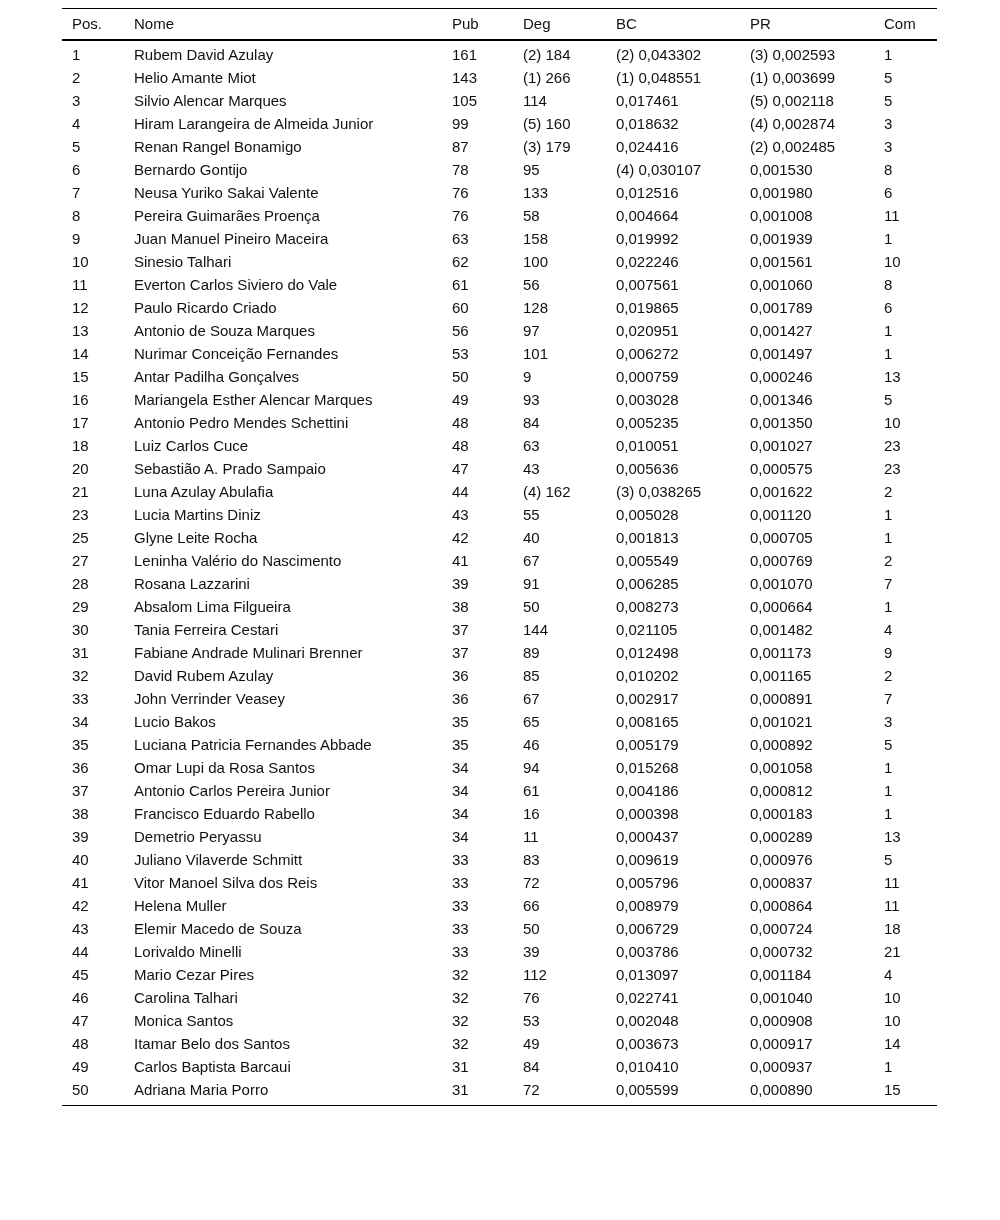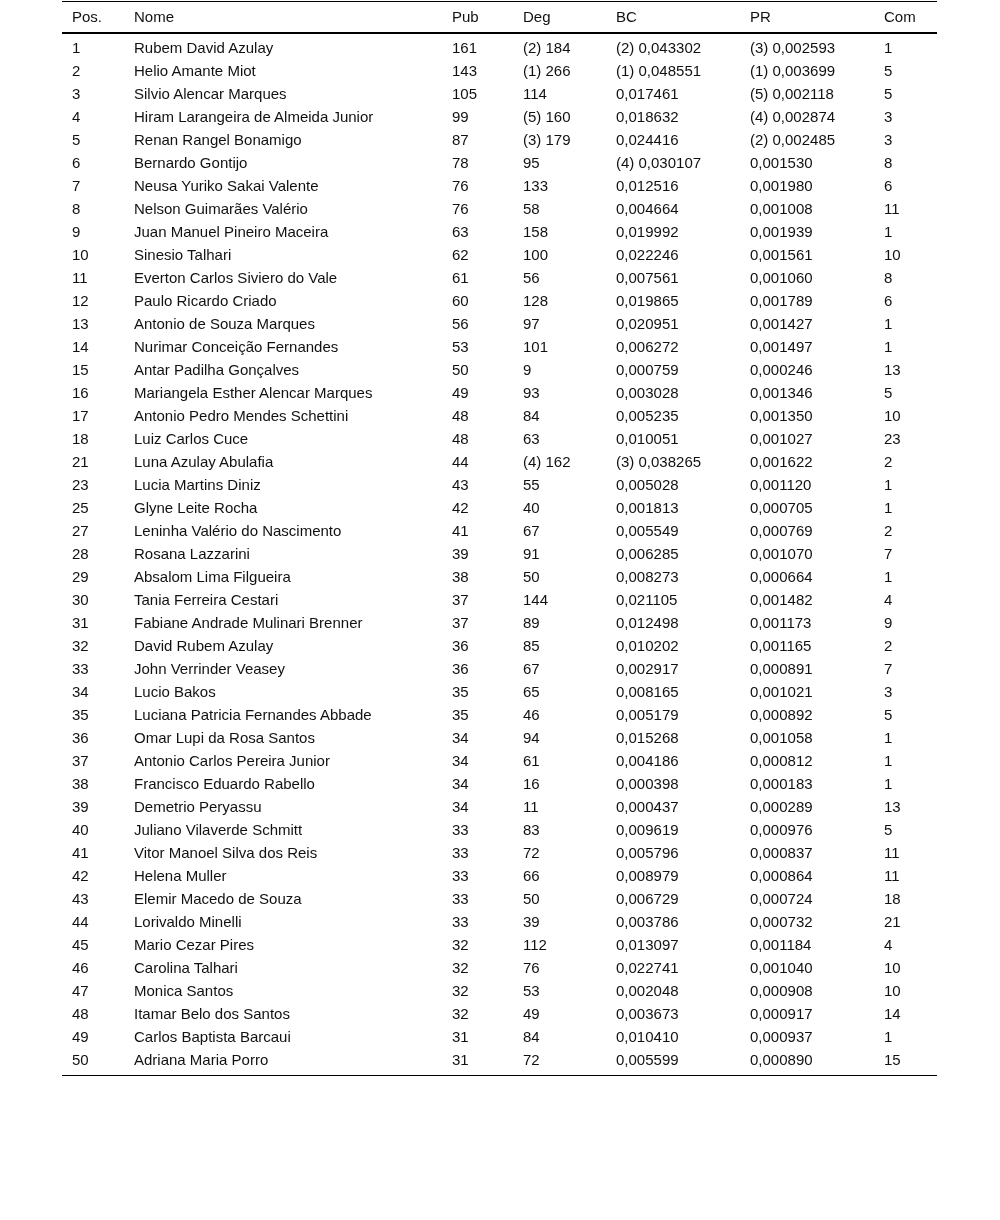--- a/index.html
+++ b/index.html
@@ -11,21 +11,21 @@
       width: 1000px;
       height: 1220px;
       position: relative;
       font-family: "Liberation Sans", sans-serif;
       color: #111111;
       font-size: 15px;
     }
     .table-wrap {
       position: absolute;
       left: 62px;
-      top: 1px;
+      top: 8px;
       width: 875px;
     }
     table {
       width: 875px;
       border-collapse: collapse;
       table-layout: fixed;
     }
     thead tr th {
       text-align: left;
       font-weight: normal;
@@ -142,21 +142,21 @@
           <td>7</td>
           <td>Neusa Yuriko Sakai Valente</td>
           <td>76</td>
           <td>133</td>
           <td>0,012516</td>
           <td>0,001980</td>
           <td>6</td>
         </tr>
         <tr>
           <td>8</td>
-          <td>Nelson Guimarães Valério</td>
+          <td>Pereira Guimarães Proença</td>
           <td>76</td>
           <td>58</td>
           <td>0,004664</td>
           <td>0,001008</td>
           <td>11</td>
         </tr>
         <tr>
           <td>9</td>
           <td>Juan Manuel Pineiro Maceira</td>
           <td>63</td>
@@ -240,20 +240,29 @@
         <tr>
           <td>18</td>
           <td>Luiz Carlos Cuce</td>
           <td>48</td>
           <td>63</td>
           <td>0,010051</td>
           <td>0,001027</td>
           <td>23</td>
         </tr>
         <tr>
+          <td>20</td>
+          <td>Sebastião A. Prado Sampaio</td>
+          <td>47</td>
+          <td>43</td>
+          <td>0,005636</td>
+          <td>0,000575</td>
+          <td>23</td>
+        </tr>
+        <tr>
           <td>21</td>
           <td>Luna Azulay Abulafia</td>
           <td>44</td>
           <td>(4) 162</td>
           <td>(3) 0,038265</td>
           <td>0,001622</td>
           <td>2</td>
         </tr>
         <tr>
           <td>23</td>

